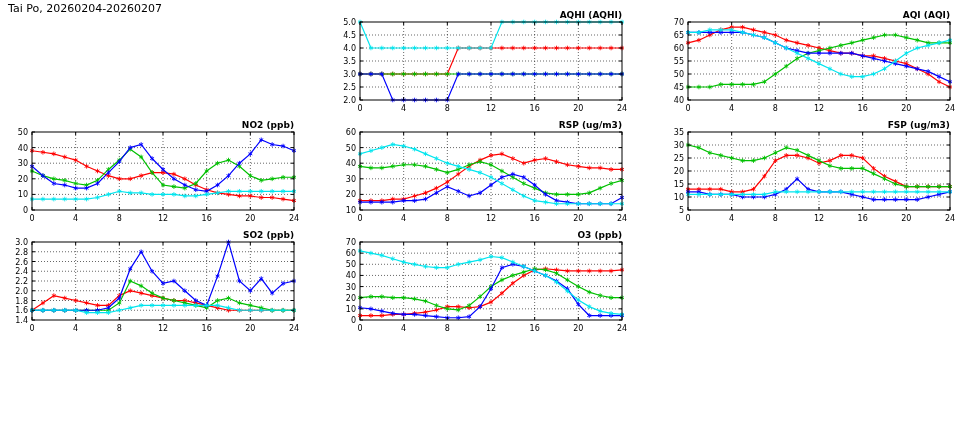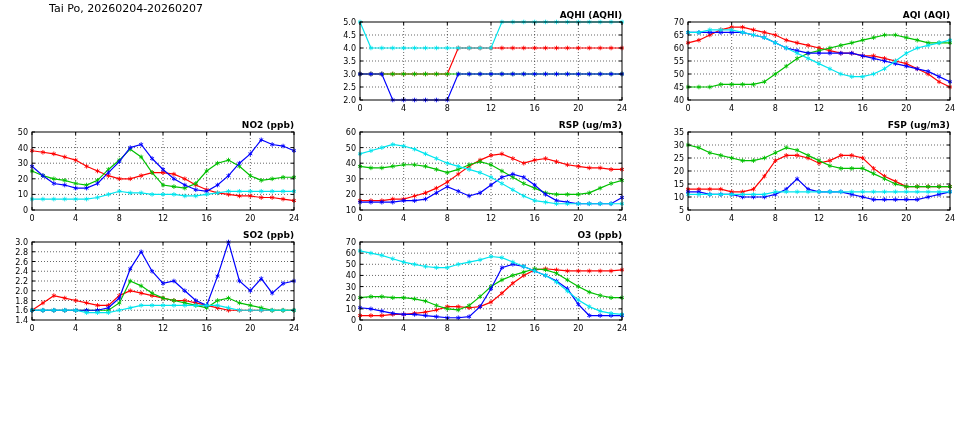--- a/index.html
+++ b/index.html
@@ -15,21 +15,20 @@
     overflow: hidden;
   }
   #title {
     position: absolute;
     left: 8px;
     top: 2px;
     font-size: 11px;
     color: #000;
     font-family: "DejaVu Sans", sans-serif;
     white-space: nowrap;
-    margin-left: 41px;
   }
   .panel {
     position: absolute;
   }
   .panel svg {
     display: block;
   }
   .plot-title {
     font-size: 9px;
     font-weight: bold;

